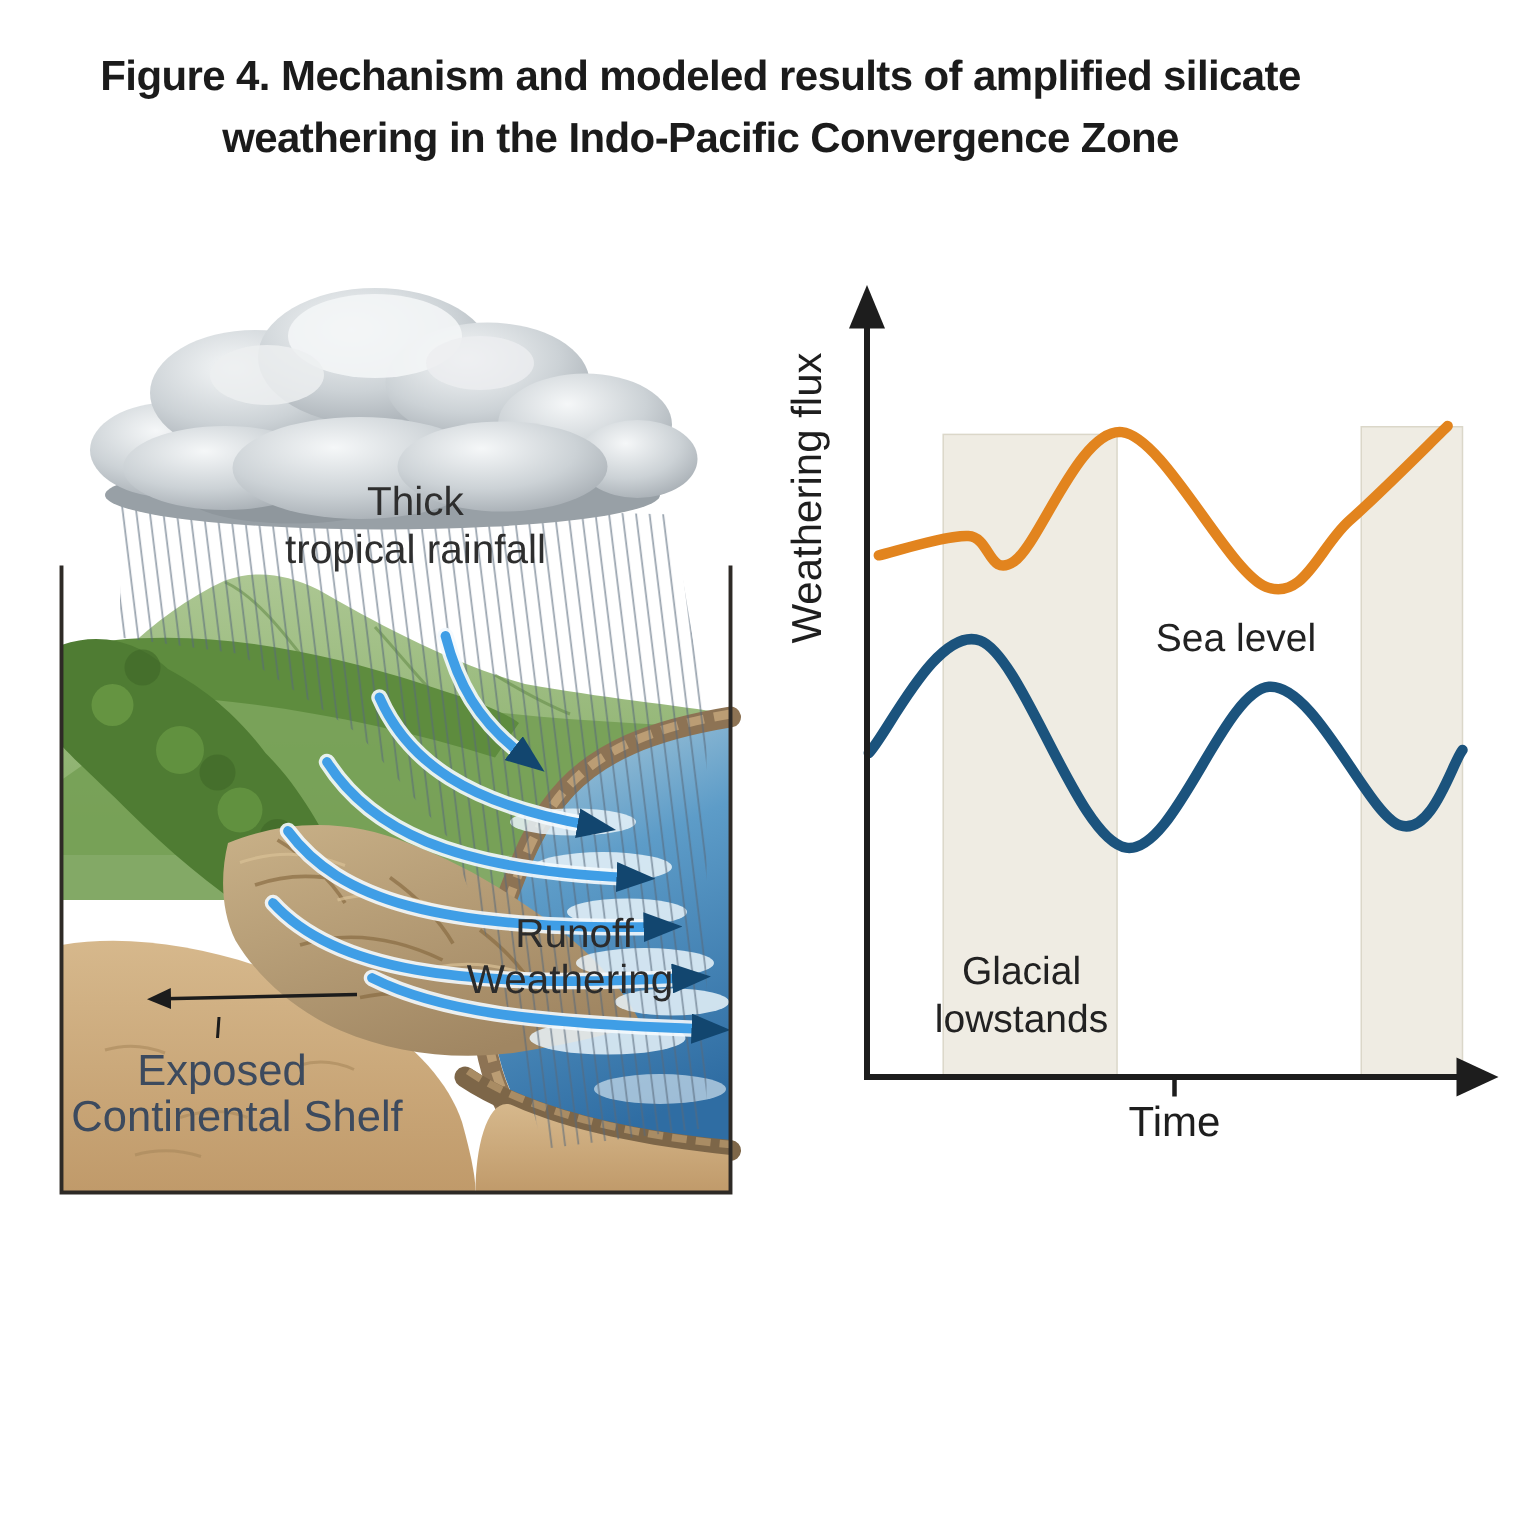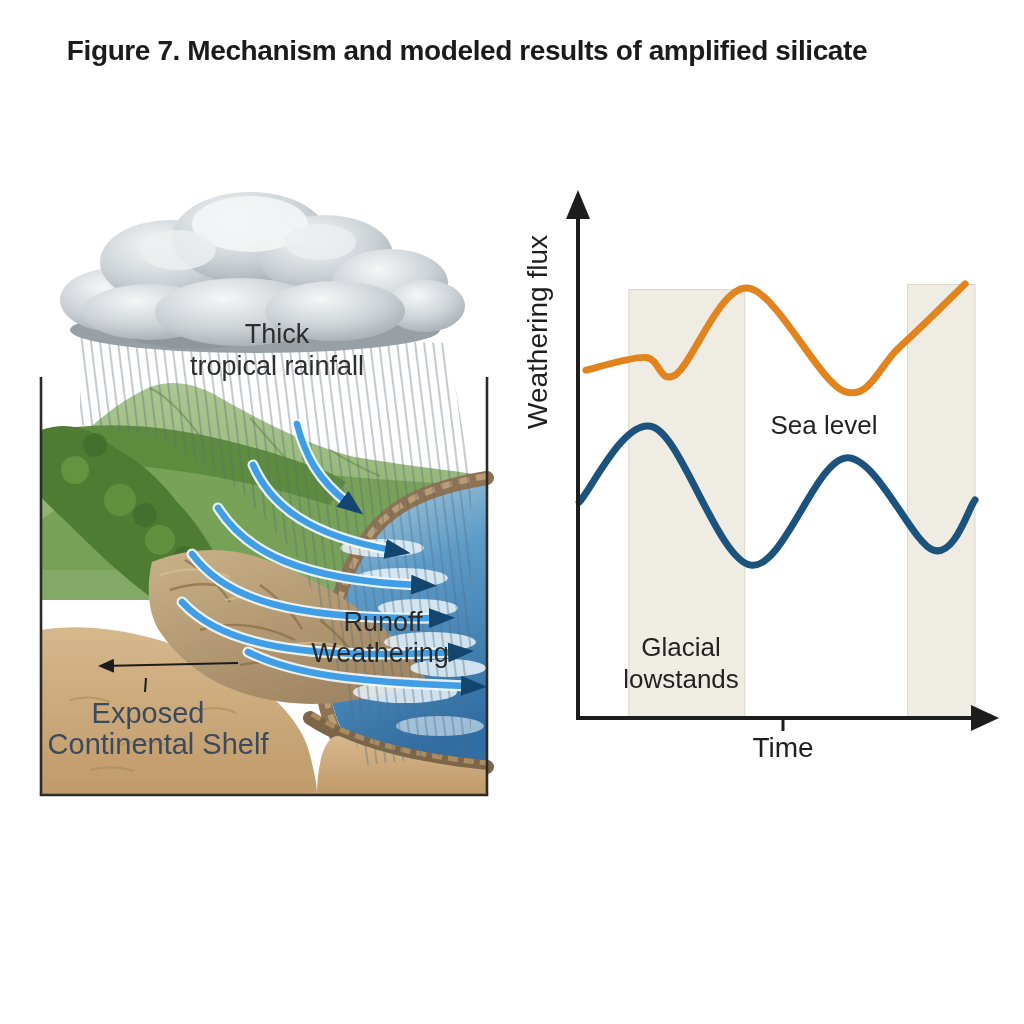--- a/index.html
+++ b/index.html
@@ -9,21 +9,22 @@
        font-size:28px;font-weight:bold;line-height:41px;letter-spacing:-0.4px;color:#1b1b1b;}
   svg{position:absolute;}
   #scene{left:30px;top:180px;}
   #chart{left:520px;top:180px;}
   text{font-family:"Liberation Sans",sans-serif;}
 </style>
 </head>
 <body>
 
 <div class="figure-title">
-  <span>Figure 7. Mechanism and modeled results of amplified silicate</span><br>
+  <span>Figure 4. Mechanism and modeled results of amplified silicate</span><br>
+  <span>weathering in the Indo-Pacific Convergence Zone</span>
 </div>
 
 <svg id="scene" width="470" height="630" viewBox="30 180 470 630">
   <defs>
     <radialGradient id="gcl" cx="40%" cy="30%" r="75%">
       <stop offset="0%" stop-color="#f5f7f8"></stop>
       <stop offset="60%" stop-color="#ccd2d6"></stop>
       <stop offset="100%" stop-color="#a7aeb4"></stop>
     </radialGradient>
     <linearGradient id="gsea" x1="0" y1="0" x2="0.25" y2="1">

